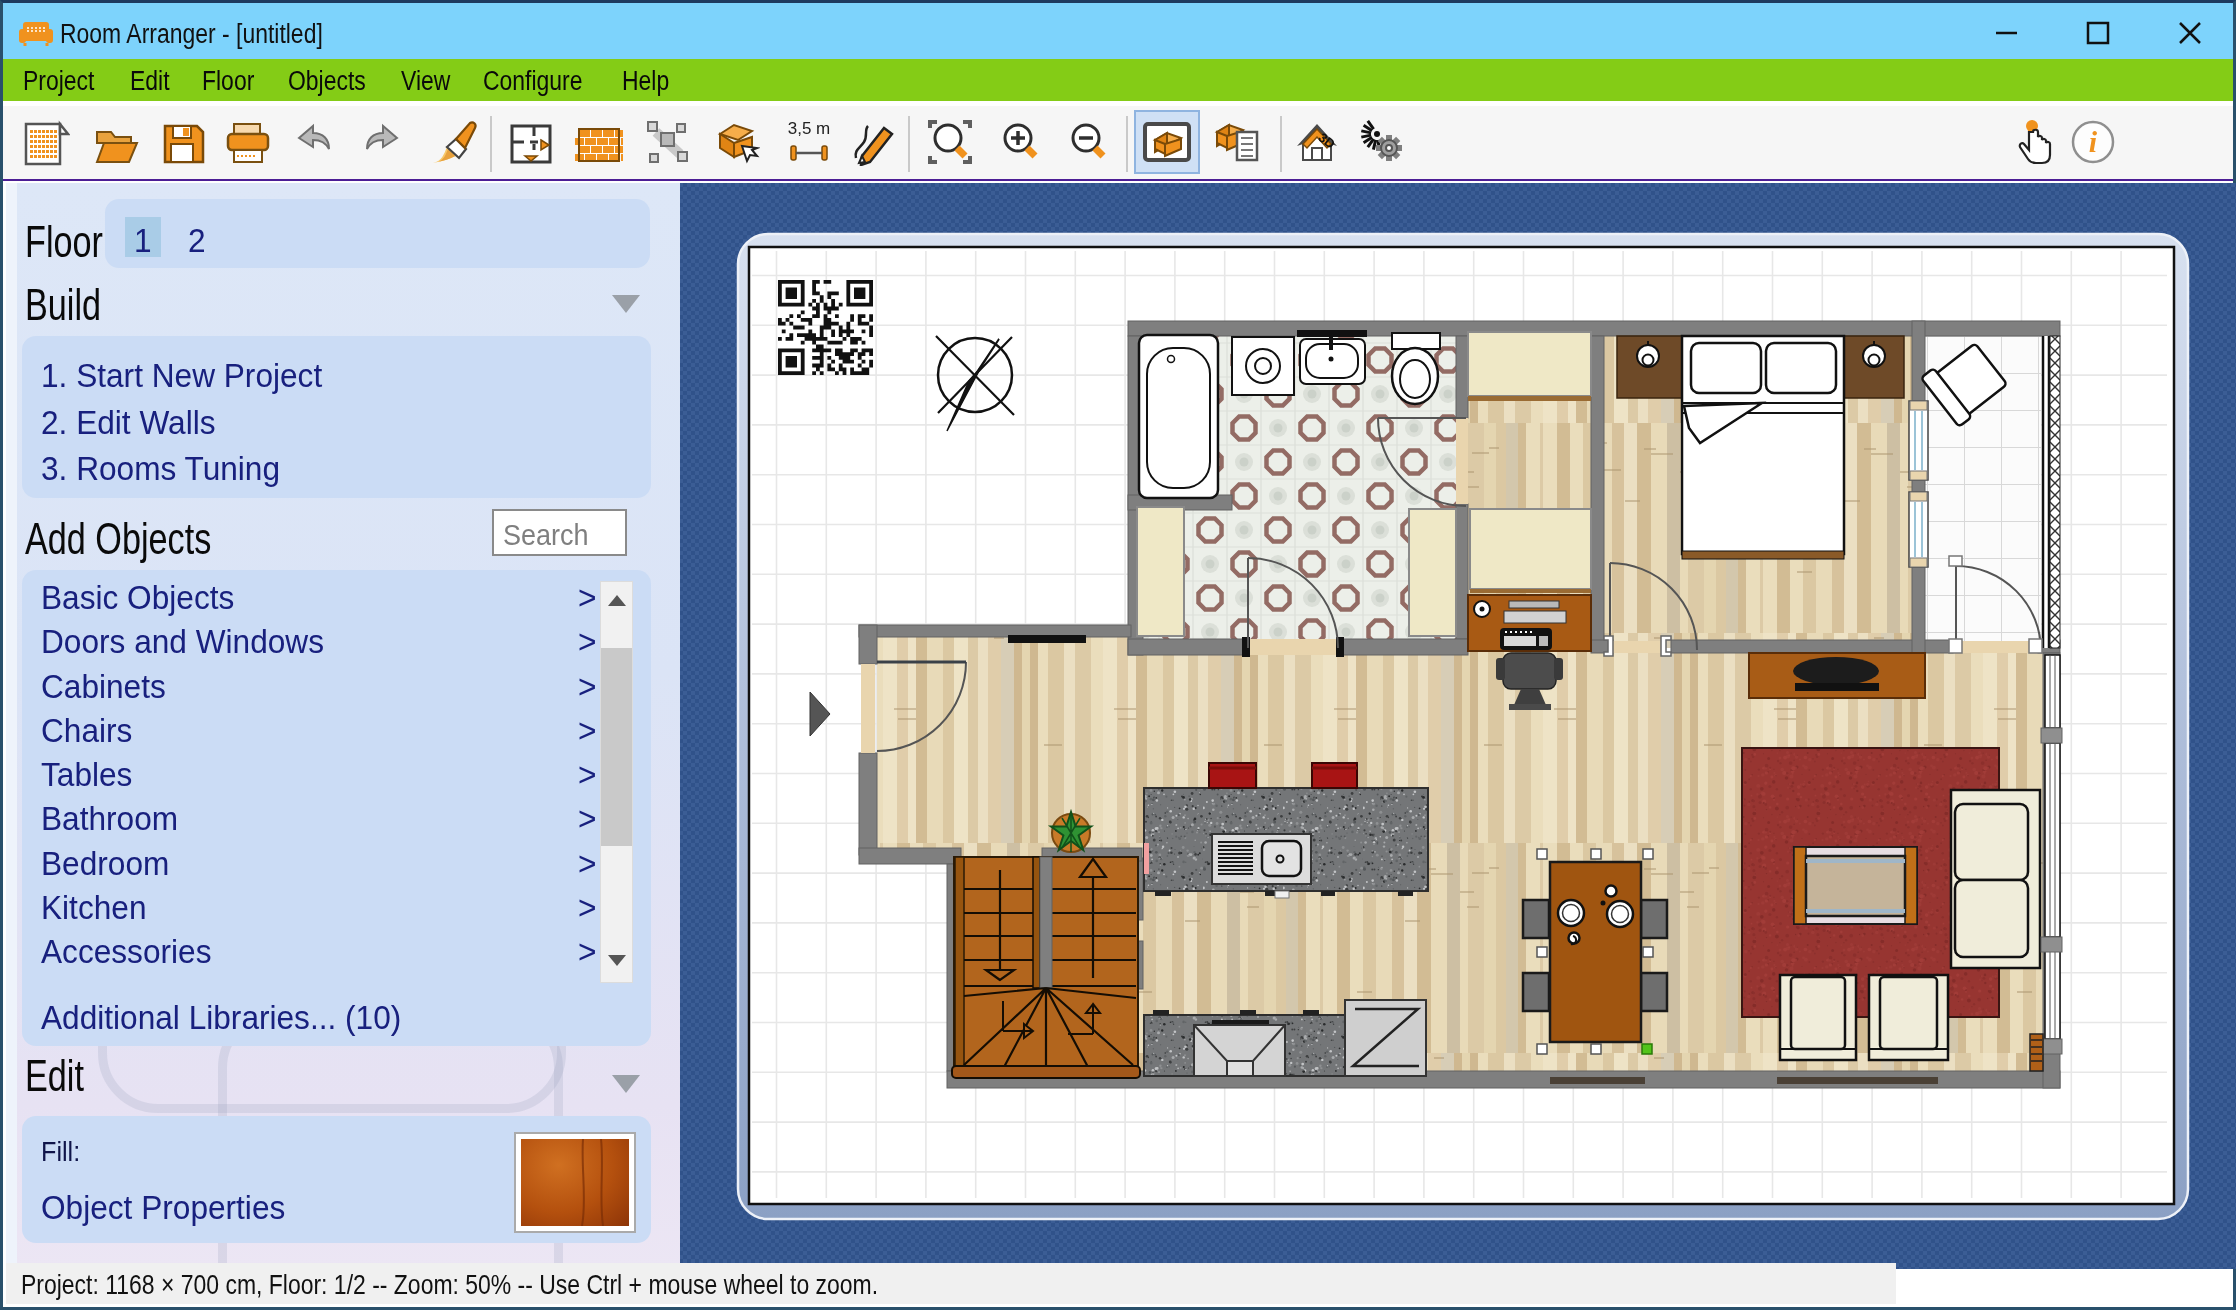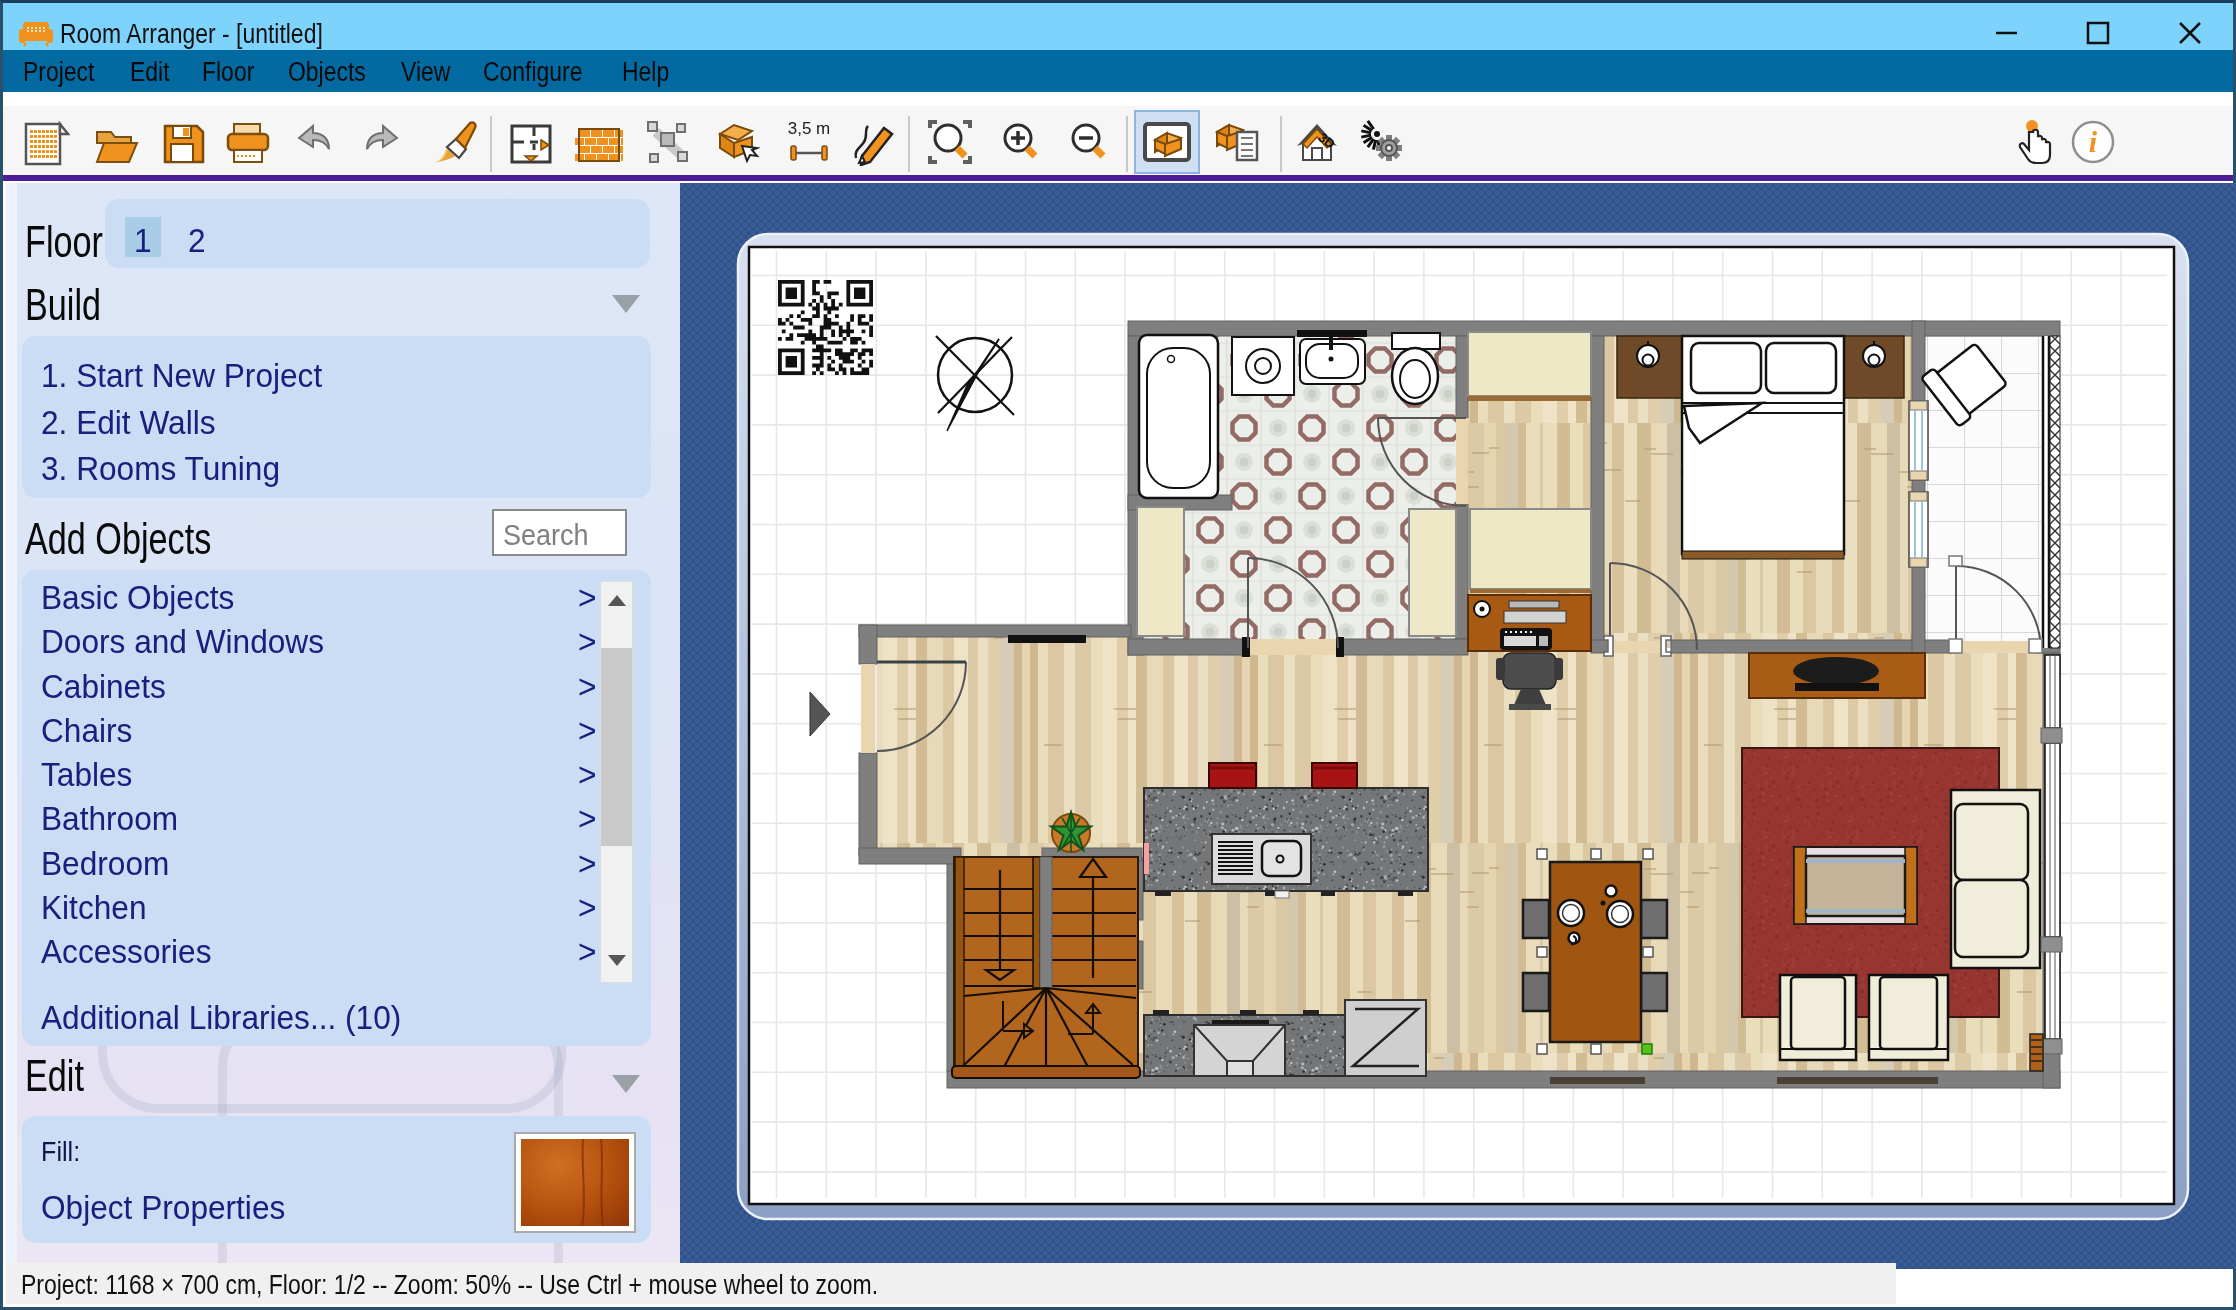--- a/index.html
+++ b/index.html
@@ -1,21 +1,21 @@
 <!DOCTYPE html>
 <html><head><meta charset="utf-8"><style>
 html,body{margin:0;padding:0;width:2236px;height:1310px;overflow:hidden;background:#fff;
 font-family:"Liberation Sans",sans-serif;-webkit-font-smoothing:antialiased}
 *{box-sizing:border-box}
 #win{position:absolute;inset:0;border-top:3px solid #1d3a5f;border-left:3px solid #29506b;border-right:3px solid #29506b;border-bottom:3px solid #29506b}
 #title{position:absolute;left:0;top:0;width:100%;height:61px;background:#7dd3fc}
 #title .txt{position:absolute;left:57px;top:18px;font-size:27px;line-height:1;color:#111;transform:scaleX(0.85);transform-origin:0 0}
-#menu{position:absolute;left:0;top:47px;width:100%;height:42px;background:#0369a1}
+#menu{position:absolute;left:0;top:56px;width:100%;height:42px;background:#84cc16}
 #menu span{position:absolute;top:9px;font-size:27px;line-height:1;color:#0a0a0a;transform:scaleX(0.85);transform-origin:0 0}
-#tbar{position:absolute;left:0;top:103px;width:100%;height:75px;background:#f6f6f6;border-bottom:6px solid #4c1d95}
+#tbar{position:absolute;left:0;top:103px;width:100%;height:75px;background:#f6f6f6;border-bottom:2px solid #4c1d95}
 #panel{position:absolute;left:3px;top:180px;width:674px;height:1086px;background:linear-gradient(180deg,#dde7f7 0%,#dbe4f6 45%,#e7e2f3 85%,#ece6f4 100%);overflow:hidden}
 #panel .hdr{position:absolute;font-size:45px;line-height:1;color:#0a0a0a;transform:scaleX(0.76);transform-origin:0 0;white-space:nowrap}
 #panel .box{position:absolute;left:16px;width:629px;background:#cbdcf5;border-radius:14px}
 #panel .link,#panel .row{position:absolute;left:35px;font-size:34px;line-height:1;color:#18207e;white-space:nowrap;transform:scaleX(0.93);transform-origin:0 0}
 .tri{width:0;height:0;border-left:14px solid transparent;border-right:14px solid transparent;border-top:18px solid #9aa0a8;position:absolute}
 #status{position:absolute;left:3px;bottom:3px;width:1890px;height:41px;background:#f0f0f0}
 #status span{position:absolute;left:15px;top:8px;font-size:28px;line-height:1;color:#111;transform:scaleX(0.82);transform-origin:0 0;white-space:nowrap}
 #canvas{position:absolute;left:677px;top:180px;width:1556px;height:1086px}
 </style></head><body>
 <div id="win">

